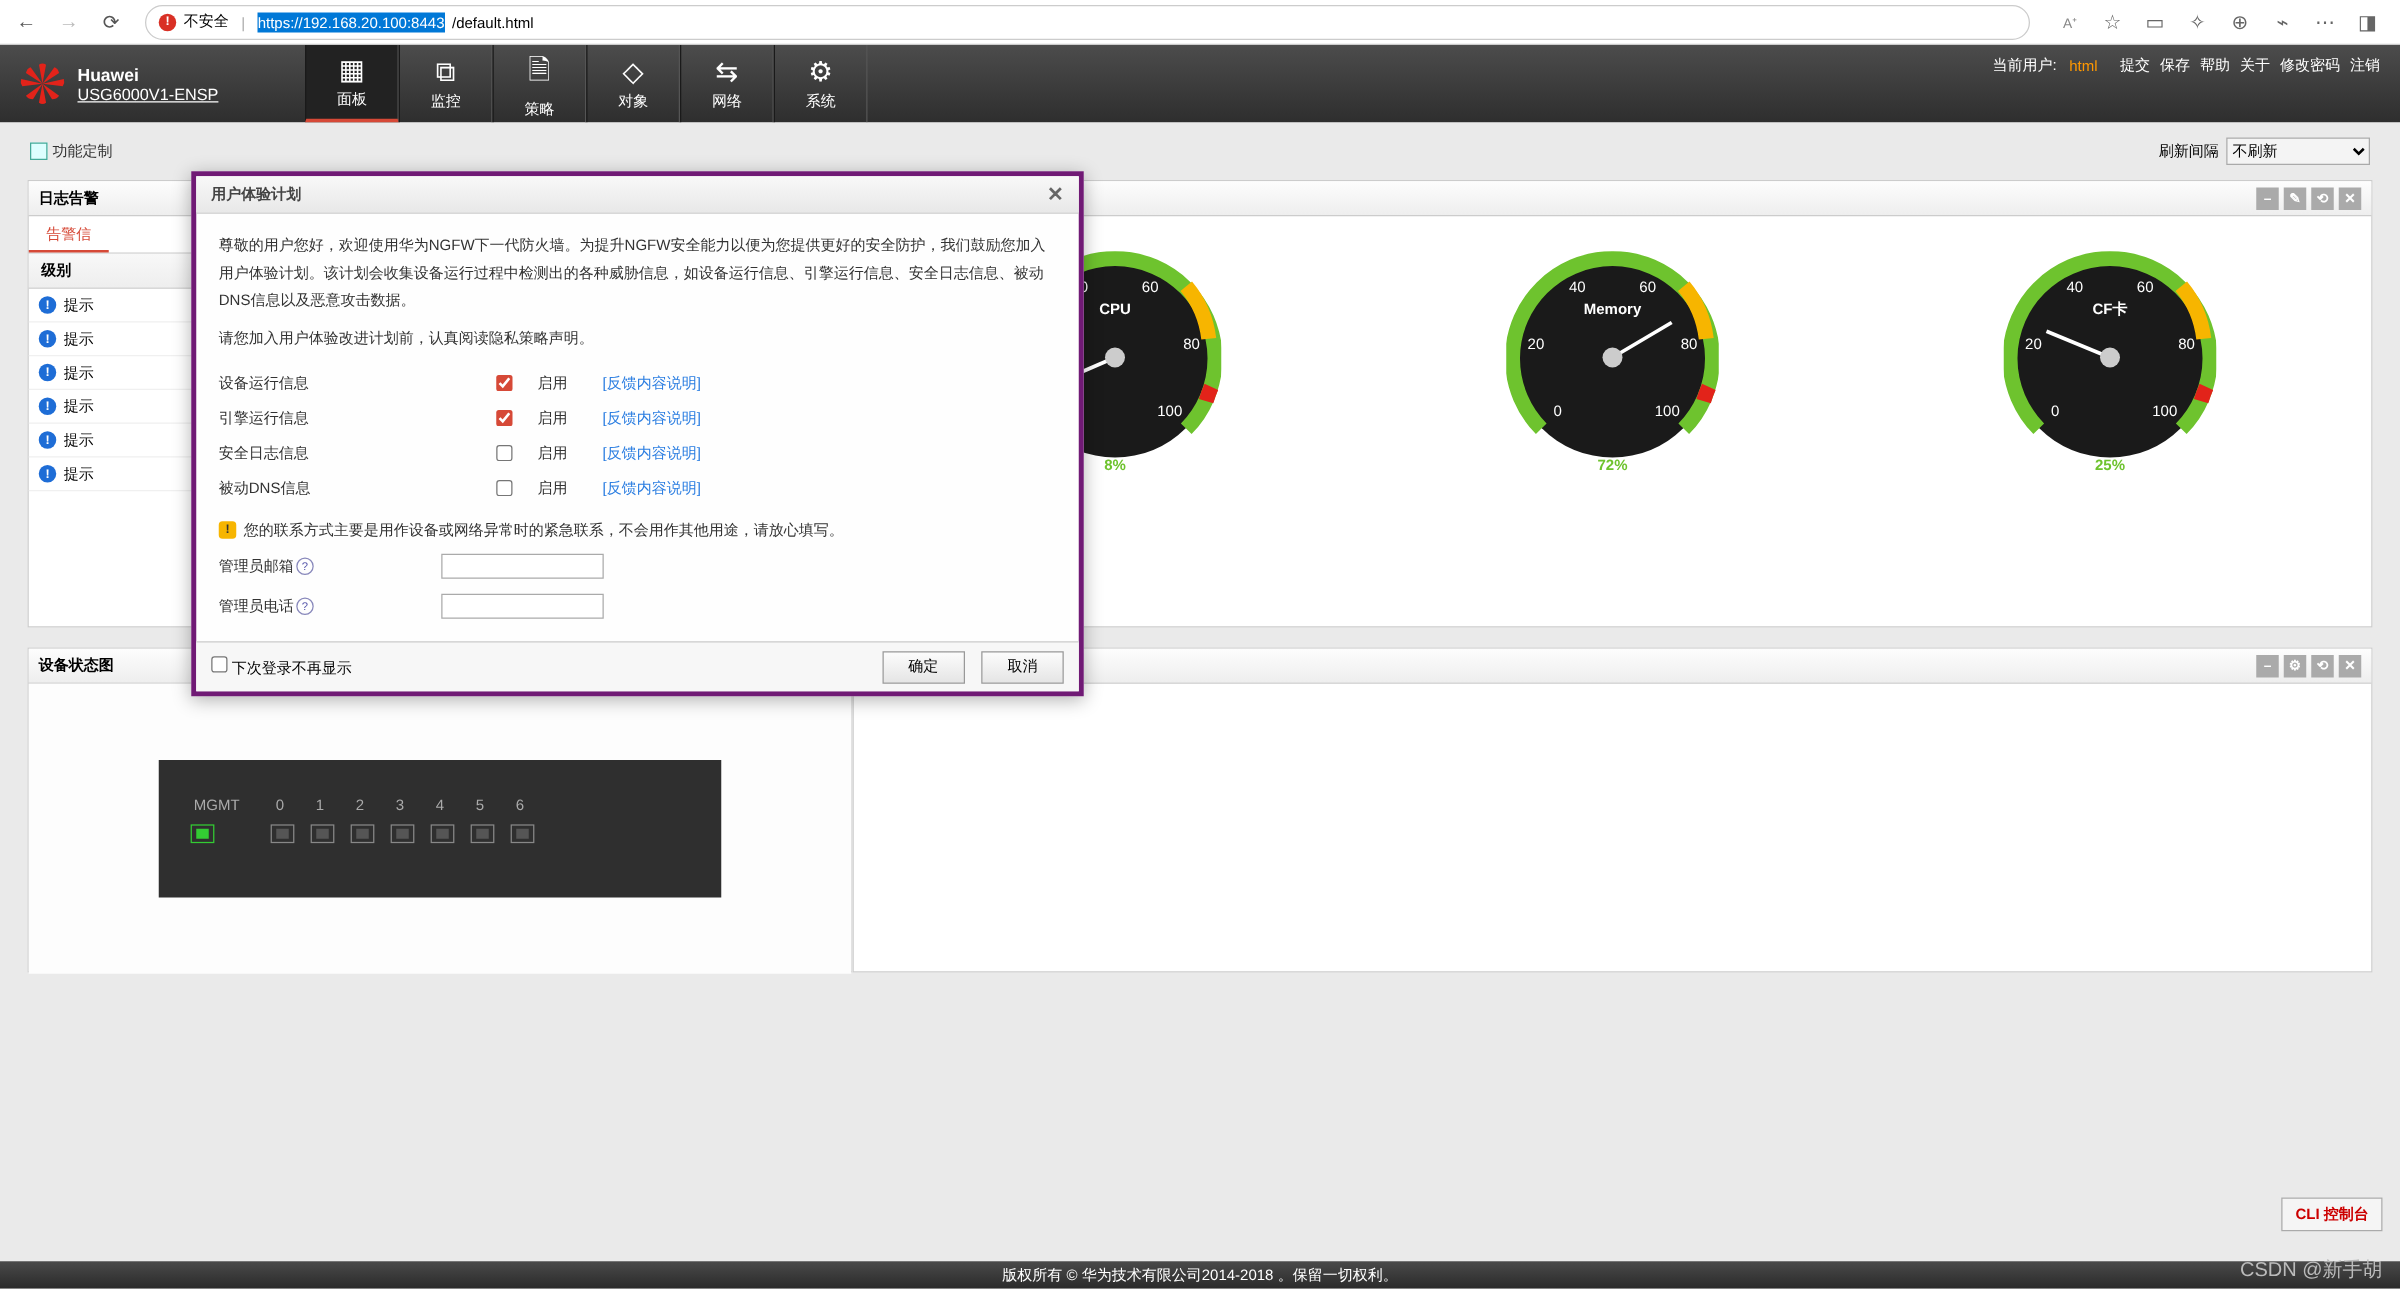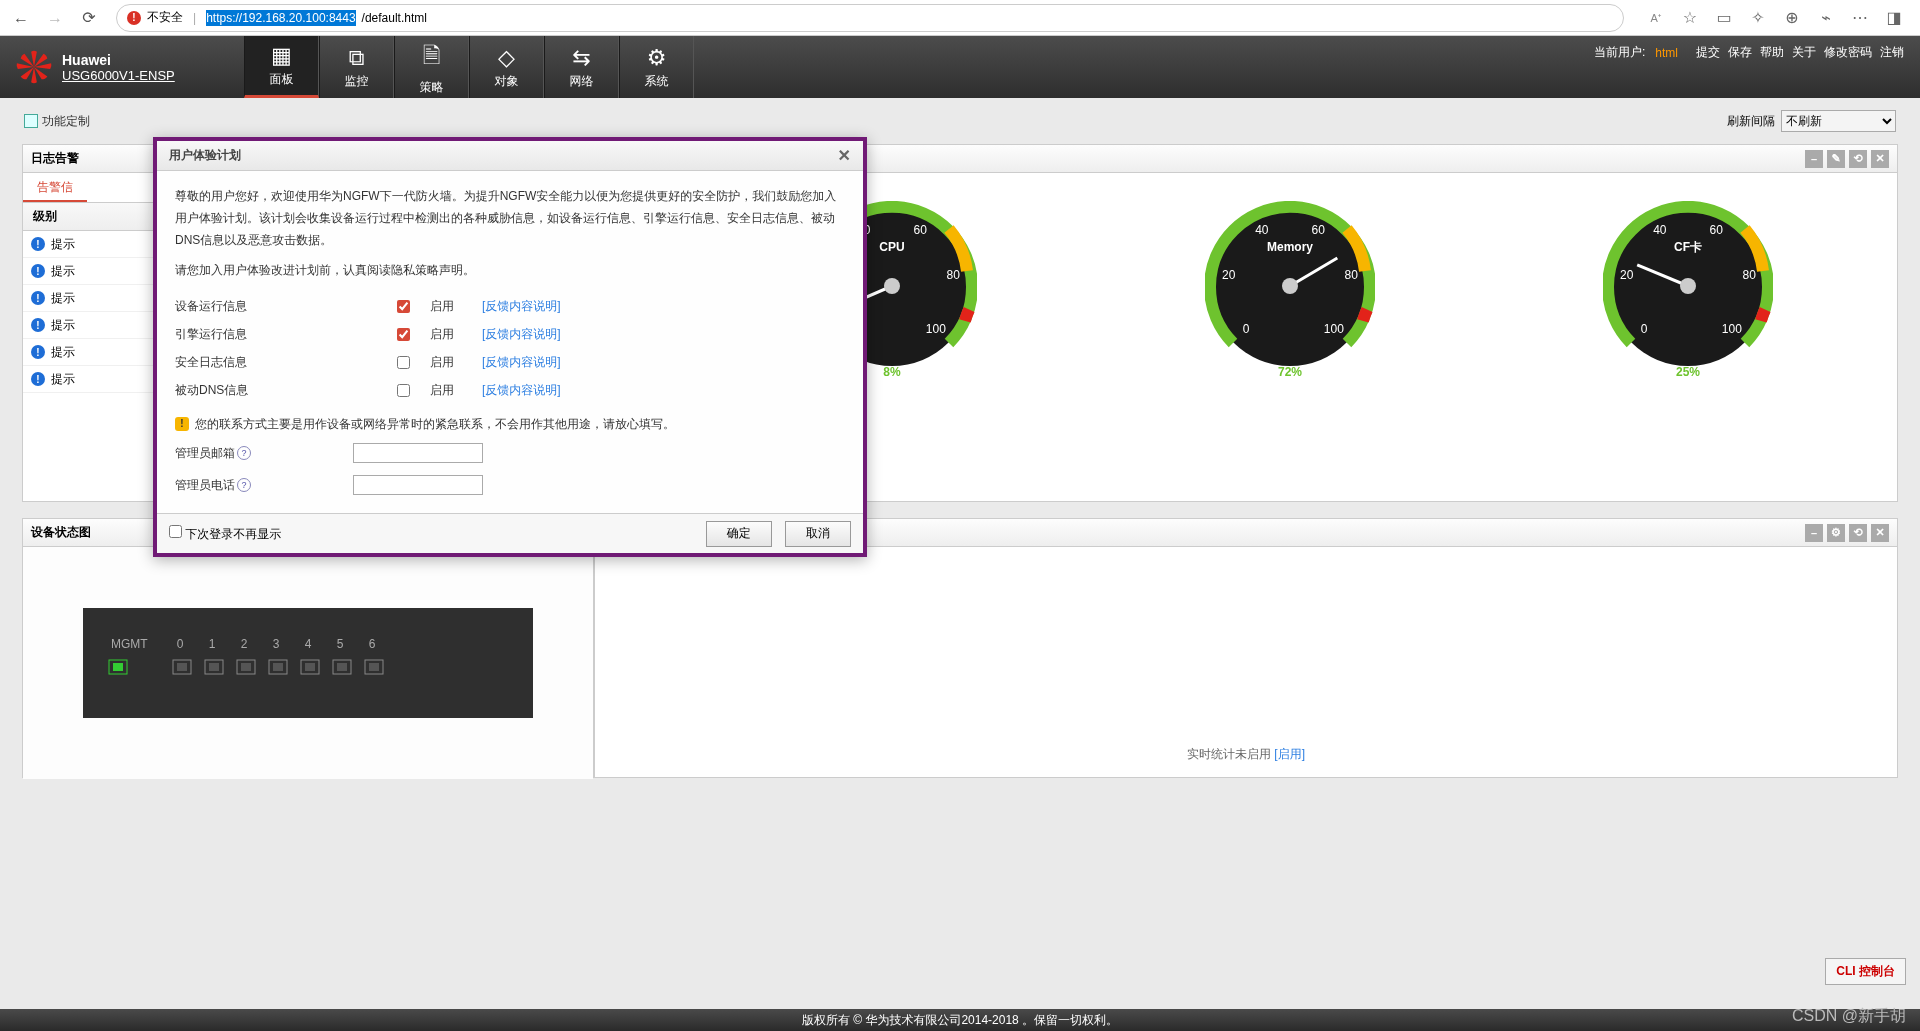--- a/index.html
+++ b/index.html
@@ -51,21 +51,21 @@
 .alerts-tab { padding: 6px 14px; cursor: pointer; }
 .alerts-tab.active { color: #d64937; border-bottom: 2px solid #d64937; }
 .alerts-head { height: 28px; background: linear-gradient(#f8f8f8,#eee); border-bottom: 1px solid #ccc; padding: 0 10px; display: flex; align-items: center; font-weight: bold; }
 .alert-row { height: 27px; display: flex; align-items: center; padding: 0 8px; gap: 6px; border-bottom: 1px solid #f0f0f0; }
 .alert-dot { width: 14px; height: 14px; border-radius: 50%; background: #1e6dd6; color: #fff; display: flex; align-items: center; justify-content: center; font-size: 10px; font-weight: bold; }
 
 .panel-resource { flex: 1; height: 358px; }
 .gauges { display: flex; justify-content: space-around; padding: 28px 10px; }
 .gauge { width: 175px; text-align: center; position: relative; }
 
-.panel-device { width: 572px; height: 260px; }
+.panel-device { width: 660px; height: 260px; }
 .device-body { height: 232px; display: flex; align-items: center; justify-content: center; background: #fdfdfd; }
 .device-svg { width: 450px; height: 110px; background: #2f2f2f; }
 
 .panel-monitor { flex: 1; height: 260px; }
 .monitor-body { height: 232px; display: flex; flex-direction: column; align-items: center; justify-content: flex-end; padding-bottom: 16px; color: #666; }
 .monitor-body a { color: #2a7de1; cursor: pointer; }
 
 
 .footer { position: absolute; bottom: 0; left: 0; right: 0; height: 22px; background: linear-gradient(#4a4a4a,#2a2a2a); color: #fff; text-align: center; line-height: 22px; }
 .cli-btn { position: absolute; right: 14px; bottom: 24px; background: #f5f5f5; border: 1px solid #aaa; padding: 4px 10px; color: #c00; font-weight: bold; cursor: pointer; }
@@ -329,23 +329,20 @@
     <div class="panel panel-monitor">
       <div class="panel-header">
         <span>在线实时监控</span>
         <div class="panel-tools">
           <div class="panel-tool">–</div>
           <div class="panel-tool">⚙</div>
           <div class="panel-tool">⟲</div>
           <div class="panel-tool">✕</div>
         </div>
       </div>
-      <div class="monitor-body">
-        <div><span>实时统计未启用 </span><a>[启用]</a></div>
-      </div>
     </div>
   </div>
 
   <div class="cli-btn">CLI 控制台</div>
 </div>
 
 <div class="dialog">
   <div class="dialog-title">
     <span>用户体验计划</span>
     <span class="dialog-close">✕</span>

